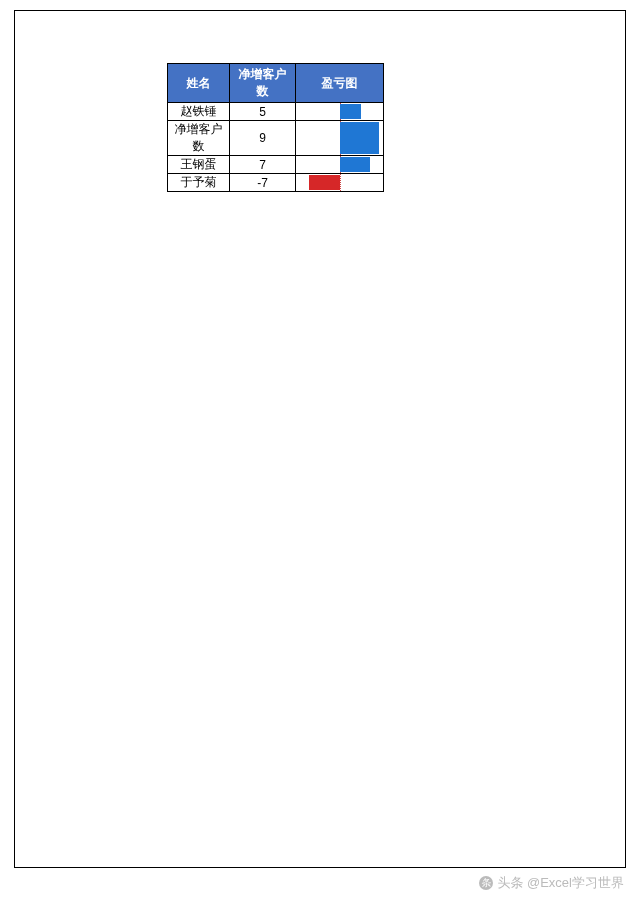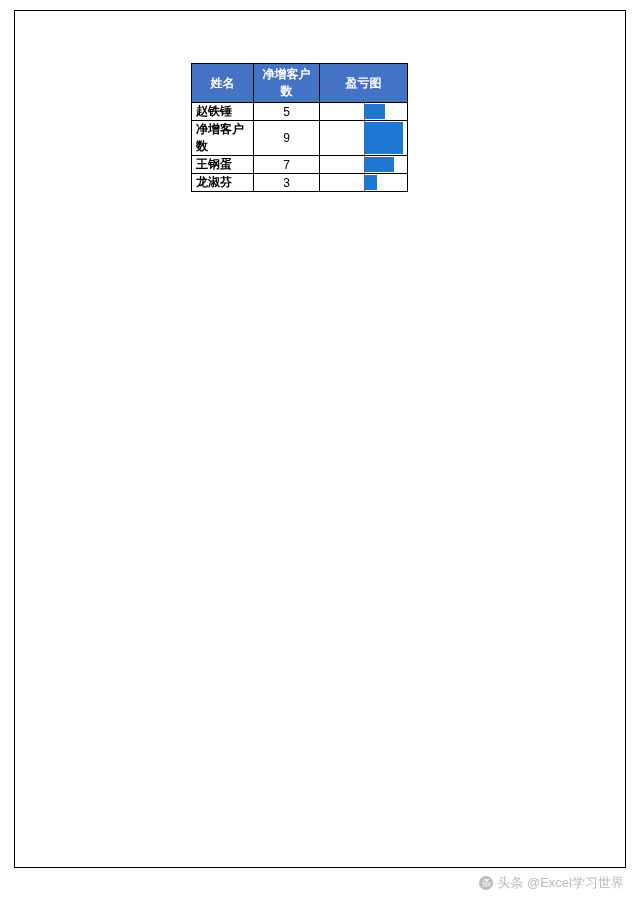--- a/index.html
+++ b/index.html
@@ -15,39 +15,39 @@
       top: 10px;
       left: 14px;
       right: 14px;
       bottom: 34px;
       border: 1px solid #000;
     }
     .data-table {
       border-collapse: collapse;
       position: absolute;
       top: 52px;
-      left: 176px;
+      left: 152px;
       font-size: 12px;
       padding-left: 42px;
     }
     .data-table th {
       background: #4472C4;
       color: #fff;
       border: 1px solid #000;
       padding: 2px 4px;
       font-weight: bold;
       text-align: center;
     }
     .data-table td {
       border: 1px solid #000;
       padding: 0 4px;
       height: 17px;
       background: #fff;
     }
-    .col-name { width: 62px; text-align: left; font-weight: bold; }
+    .col-name { width: 62px; text-align: center; }
     .col-value { width: 66px; text-align: center; }
     .col-chart { width: 88px; padding: 0; position: relative; font-family: Liberation Serif, serif; }
     .chart-cell {
       position: relative;
       width: 100%;
       height: 100%;
     }
     .center-line {
       position: absolute;
       left: 50%;
@@ -121,26 +121,26 @@
           <td class="col-name">王钢蛋</td>
           <td class="col-value">7</td>
           <td class="col-chart">
             <div class="chart-cell">
               <div class="center-line"></div>
               <div class="bar pos" style="width: 38.8889%;"></div>
             </div>
           </td>
         </tr>
         <tr>
-          <td class="col-name">龙淑芬</td>
-          <td class="col-value">3</td>
+          <td class="col-name">于予菊</td>
+          <td class="col-value">-7</td>
           <td class="col-chart">
             <div class="chart-cell">
               <div class="center-line"></div>
-              <div class="bar pos" style="width: 16.6667%;"></div>
+              <div class="bar neg" style="width: 38.8889%;"></div>
             </div>
           </td>
         </tr>
       </tbody>
   </table>
 </div>
 
 <div class="footer">
   <span class="footer-icon">条</span>
   <span>头条 @Excel学习世界</span>

